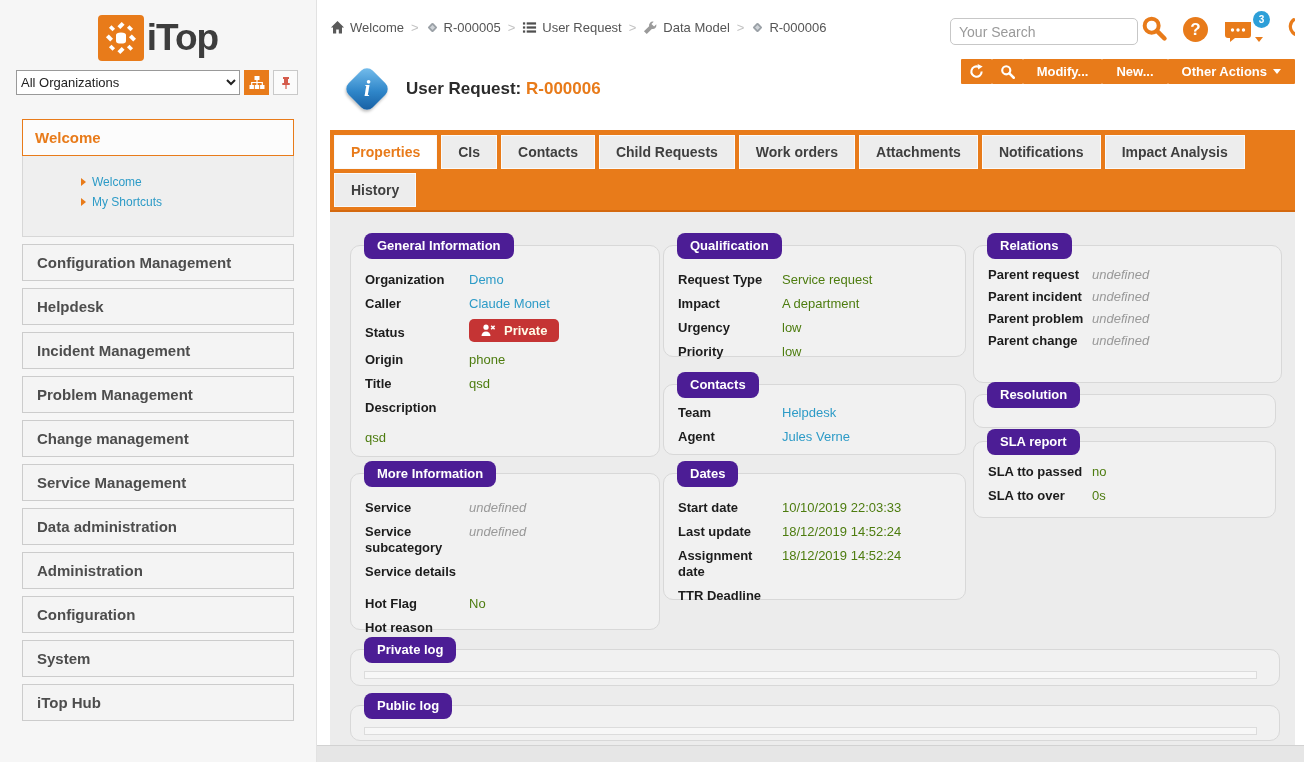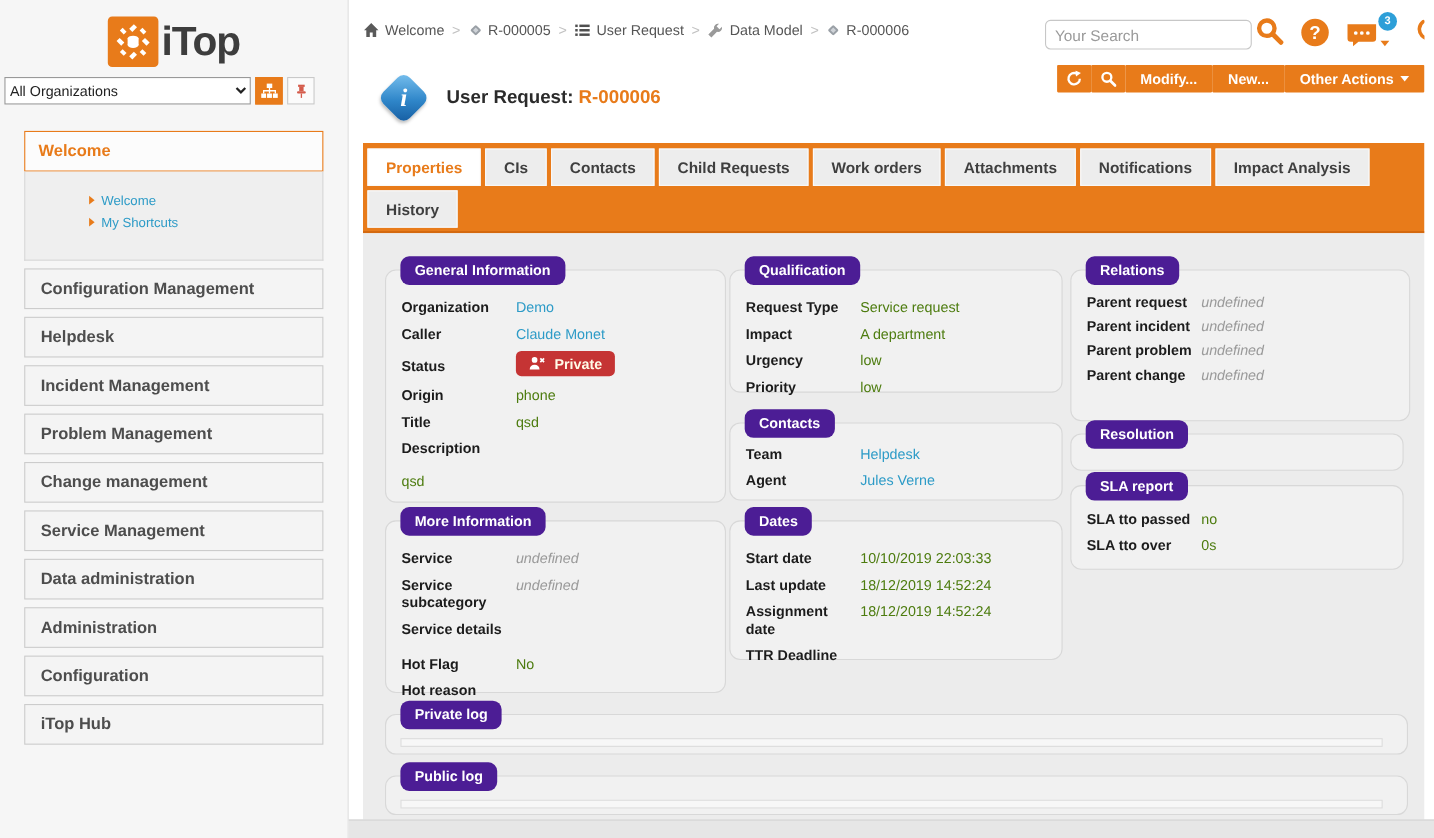--- a/index.html
+++ b/index.html
@@ -4,21 +4,21 @@
 <style>
   * { margin:0; padding:0; box-sizing:border-box; }
   html,body { width:1304px; height:762px; overflow:hidden; }
   body { font-family:"Liberation Sans", sans-serif; background:#ffffff; position:relative; }
 
   
   .sidebar { position:absolute; left:0; top:0; width:317px; height:762px; background:#f6f6f6; border-right:1px solid #e2e2e2; }
   .logo-row { display:flex; justify-content:center; align-items:center; gap:3px; padding-top:13px; height:62px; }
   .logo-box { width:46px; height:46px; background:#e87b1a; border-radius:4px; display:flex; align-items:center; justify-content:center; }
   .logo-text { font-size:37px; font-weight:bold; color:#3d3d3d; letter-spacing:-1px; }
-  .org-row { display:flex; align-items:flex-end; gap:4px; padding:8px 12px 0 4px; }
+  .org-row { display:flex; align-items:flex-end; gap:4px; padding:8px 12px 0 16px; }
   .org-select { width:224px; height:25px; font-size:13px; color:#222; border:1px solid #999; background:#fff; }
   .sq-btn { width:25px; height:25px; border:1px solid #c9c9c9; display:flex; align-items:center; justify-content:center; cursor:pointer; }
   .sq-btn.orange { background:#e87b1a; border-color:#e87b1a; }
   .sq-btn.white { background:#fbfbfb; }
   .menu { margin-top:24px; padding:0 22px 0 22px; }
   .menu-group-header { border:1px solid #e87b1a; background:#fcfcfc; color:#e87b1a; font-weight:bold; font-size:15px; padding:9px 12px; }
   .menu-sub { border:1px solid #d7d7d7; border-top:none; background:#efefef; padding:16px 0 24px 58px; }
   .menu-sub-item { display:flex; align-items:center; gap:6px; font-size:12px; color:#2d9bc7; line-height:20px; cursor:pointer; }
   .tri-right { width:0; height:0; border-top:4px solid transparent; border-bottom:4px solid transparent; border-left:5px solid #e87b1a; }
   .menu-section { margin-top:7px; border:1px solid #cccccc; background:#f4f4f4; color:#4d4d4d; font-weight:bold; font-size:15px; padding:9px 14px; cursor:pointer; }
@@ -139,20 +139,21 @@
     </div>
     <div class="menu-section">Configuration Management</div>
     <div class="menu-section">Helpdesk</div>
     <div class="menu-section">Incident Management</div>
     <div class="menu-section">Problem Management</div>
     <div class="menu-section">Change management</div>
     <div class="menu-section">Service Management</div>
     <div class="menu-section">Data administration</div>
     <div class="menu-section">Administration</div>
     <div class="menu-section">Configuration</div>
+    <div class="menu-section">System</div>
     <div class="menu-section">iTop Hub</div>
   </nav>
 </aside>
 
 <div class="breadcrumb">
   <span class="crumb">
     <svg width="15" height="15" viewBox="0 0 16 16">
         <path fill="#5a5a5a" d="M8 1 L15 8 H12.8 V14.5 H9.4 V10.2 H6.6 V14.5 H3.2 V8 H1 Z"></path>
       </svg>
     <span>Welcome</span>

